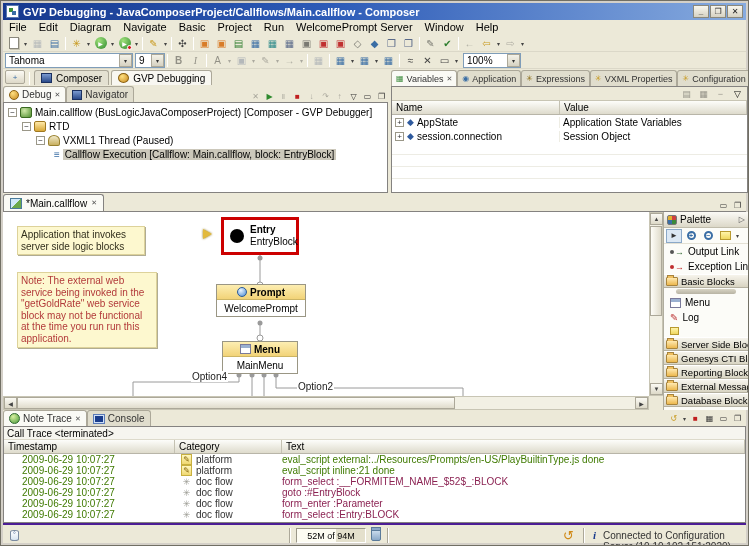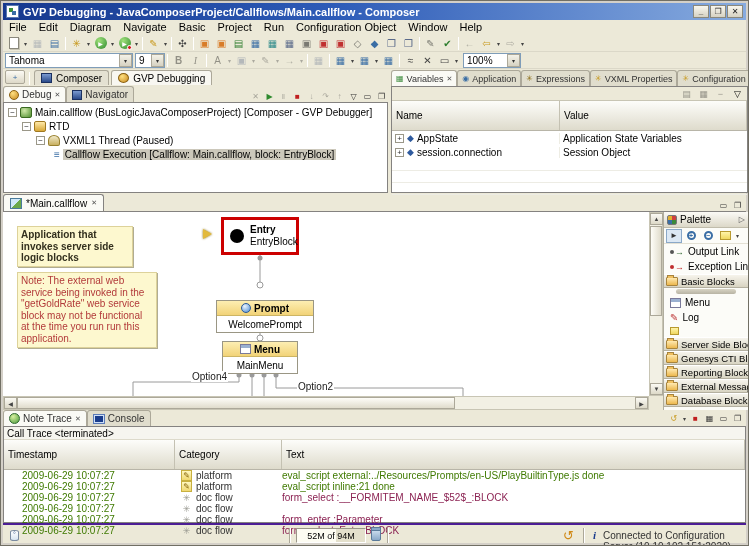--- a/index.html
+++ b/index.html
@@ -70,21 +70,21 @@
   .i-rtd{background:linear-gradient(#ffe9a8,#d8a838);border:1px solid #a07820}
   .i-thread{background:linear-gradient(#f0e8c8,#c8b060);border:1px solid #98802e;border-radius:50% 50% 2px 2px}
   .sel{background:#ccc8bb;padding:0 2px}
 
   
   .varpanel{left:390px;top:68px;width:357px;height:124px}
   .varbody{position:absolute;left:0;top:17px;right:0;bottom:0;background:#fff;border:1px solid #848280}
   .vtools{height:14px;display:flex;justify-content:flex-end;align-items:center;gap:2px;background:#ece9d8;
     border-bottom:1px solid #c8c5b4;padding-right:2px}
   .vti{width:15px;height:12px;display:flex;align-items:center;justify-content:center;font-size:9px}
-  .thead{display:flex;height:30px;background:linear-gradient(#fdfdfa,#dedbcc);border-bottom:1px solid #b8b5a8;font-size:10px}
+  .thead{display:flex;height:14px;background:linear-gradient(#fdfdfa,#dedbcc);border-bottom:1px solid #b8b5a8;font-size:10px}
   .th{padding-left:4px;border-right:1px solid #c4c1b2;display:flex;align-items:center}
   .vr{display:flex;height:14px;font-size:10px;align-items:center}
   .vc{display:flex;align-items:center;gap:3px;padding-left:3px;overflow:hidden;white-space:nowrap}
   .vempty{height:12px;border-bottom:1px solid #edece4}
   .bdiamond{color:#2e5a9e;font-size:9px}
 
   
   .edtabs{left:2px;top:192px;right:2px;height:18px;display:flex;align-items:flex-end}
   .edtab{height:17px;display:flex;align-items:center;gap:4px;padding:0 6px;font-size:10px;
     border:1px solid #848280;border-bottom:none;border-radius:3px 3px 0 0;background:#fafaf5}
@@ -172,21 +172,21 @@
   </div>
 
   <div class="abs menubar">
     <span class="menu">File</span>
     <span class="menu">Edit</span>
     <span class="menu">Diagram</span>
     <span class="menu">Navigate</span>
     <span class="menu">Basic</span>
     <span class="menu">Project</span>
     <span class="menu">Run</span>
-    <span class="menu">Configuration Object</span>
+    <span class="menu">WelcomePrompt Server</span>
     <span class="menu">Window</span>
     <span class="menu">Help</span>
   </div>
 
   <div class="abs tb tb1">
     <span class="tbtn">
         <span style="width:10px;height:12px;background:#fff;border:1px solid #8a887c;box-shadow:1px 1px 0 #c8c5b4"></span>
       </span>
     <span class="dd">▾</span>
     <span class="tbtn dis g-slate">▦</span>
@@ -416,34 +416,34 @@
         <path d="M236,164 L236,170 L130,170 L130,184" stroke="#9a9a9a" fill="none"></path>
         <path d="M249,164 L249,184" stroke="#9a9a9a" fill="none"></path>
         <path d="M261,164 L261,184" stroke="#9a9a9a" fill="none"></path>
         <path d="M273,164 L273,176 L460,176 L460,184" stroke="#9a9a9a" fill="none"></path>
         <circle cx="236" cy="163" r="2.5" fill="#9a9a9a"></circle>
         <circle cx="249" cy="163" r="2.5" fill="#9a9a9a"></circle>
         <circle cx="261" cy="163" r="2.5" fill="#9a9a9a"></circle>
         <circle cx="273" cy="163" r="2.5" fill="#9a9a9a"></circle>
       </svg>
 
-      <div class="note" style="left:14px;top:14px;width:116px;font-weight:bold;color:#33301e">Application that invokes server side logic blocks</div>
+      <div class="note" style="left:14px;top:14px;width:128px;font-weight:normal;color:#33301e">Application that invokes server side logic blocks</div>
       <div class="note" style="left:14px;top:60px;width:140px;color:#b23a3a">Note: The external web service being invoked in the "getGoldRate" web service block may not be functional at the time you run run this application.</div>
 
       <span class="iparrow" style="left:200px;top:17px"></span>
 
       <div class="entryblk" style="left:218px;top:5px;width:78px;height:38px">
         <span class="entrydot"></span>
         <span style="text-align:left;line-height:1.2">
           <span style="font-weight:bold;display:block">Entry</span>
           <span>EntryBlock</span>
         </span>
       </div>
 
-      <div class="blk" style="left:213px;top:88px;width:98px">
+      <div class="blk" style="left:213px;top:72px;width:90px">
         <div class="blkh">
             <span class="ico-prompt"></span>
             <span>Prompt</span>
           </div>
         <div class="blkb">WelcomePrompt</div>
       </div>
 
       <div class="blk" style="left:219px;top:129px;width:76px">
         <div class="blkh">
             <span class="ico-menu"></span>
@@ -589,20 +589,21 @@
             <span>doc flow</span>
           </span>
         <span class="c-txt maroon">form_select :__FORMITEM_NAME_$52$_:BLOCK</span>
       </div>
       <div class="ctr">
         <span class="c-ts">2009-06-29 10:07:27</span>
         <span class="c-cat">
             <span class="ico-gear">✳</span>
             <span>doc flow</span>
           </span>
+        <span class="c-txt maroon">goto :#EntryBlock</span>
       </div>
       <div class="ctr">
         <span class="c-ts">2009-06-29 10:07:27</span>
         <span class="c-cat">
             <span class="ico-gear">✳</span>
             <span>doc flow</span>
           </span>
         <span class="c-txt maroon">form_enter :Parameter</span>
       </div>
       <div class="ctr">

